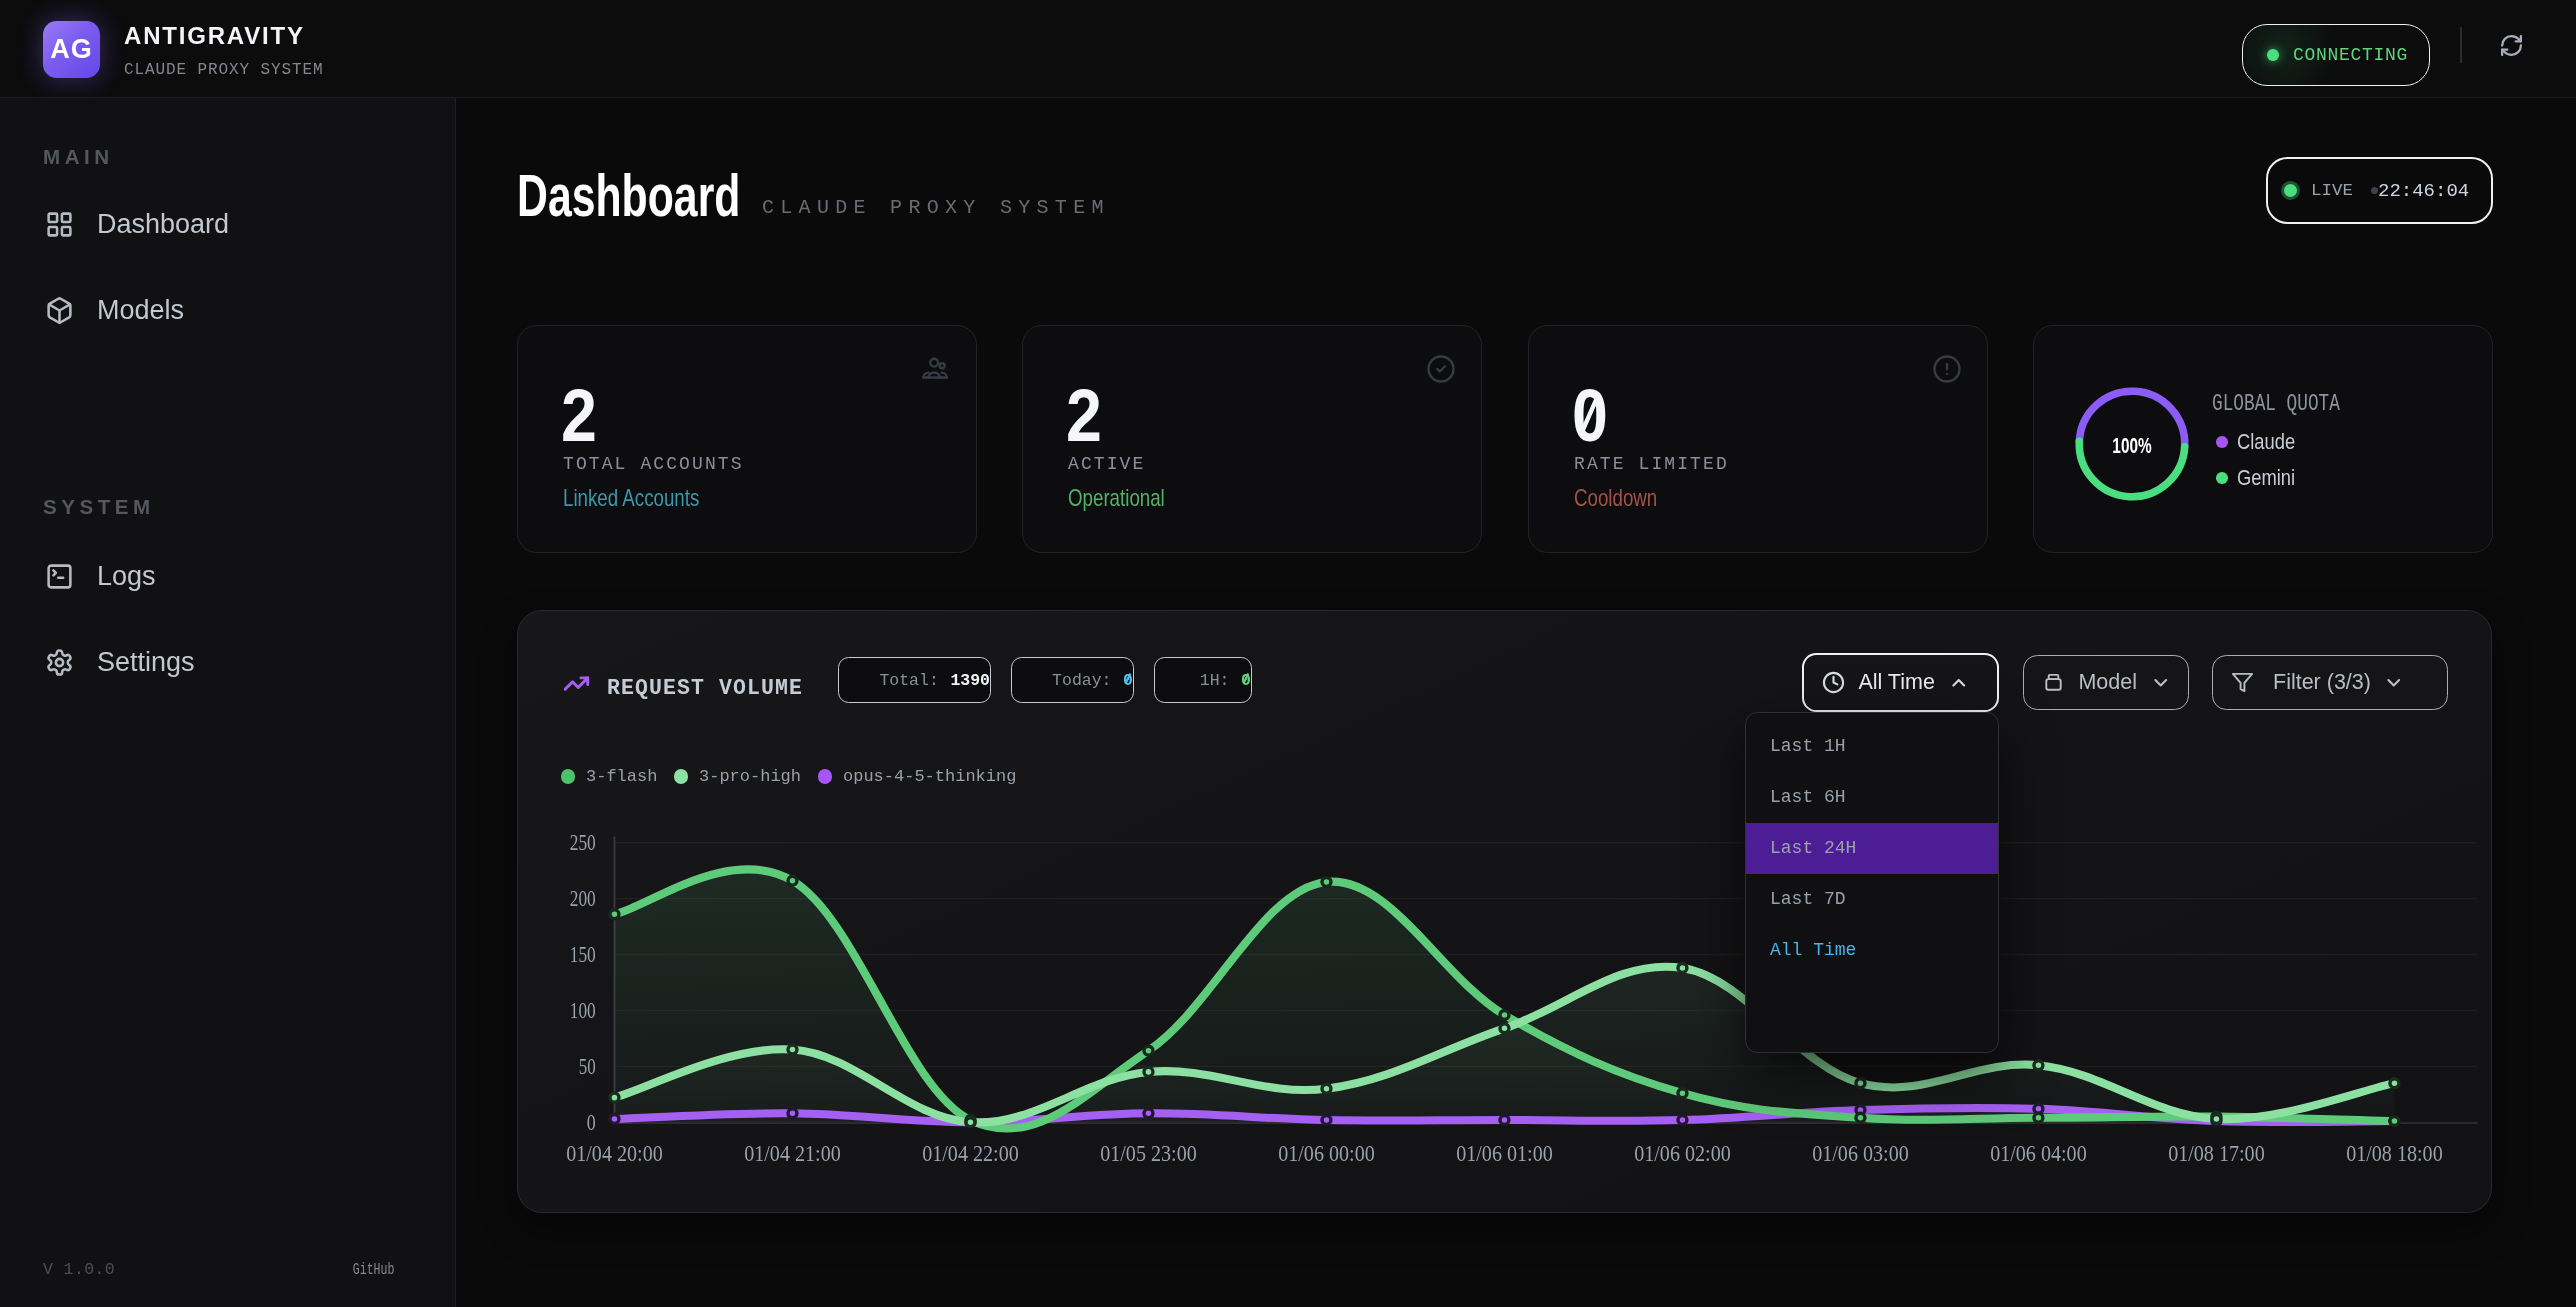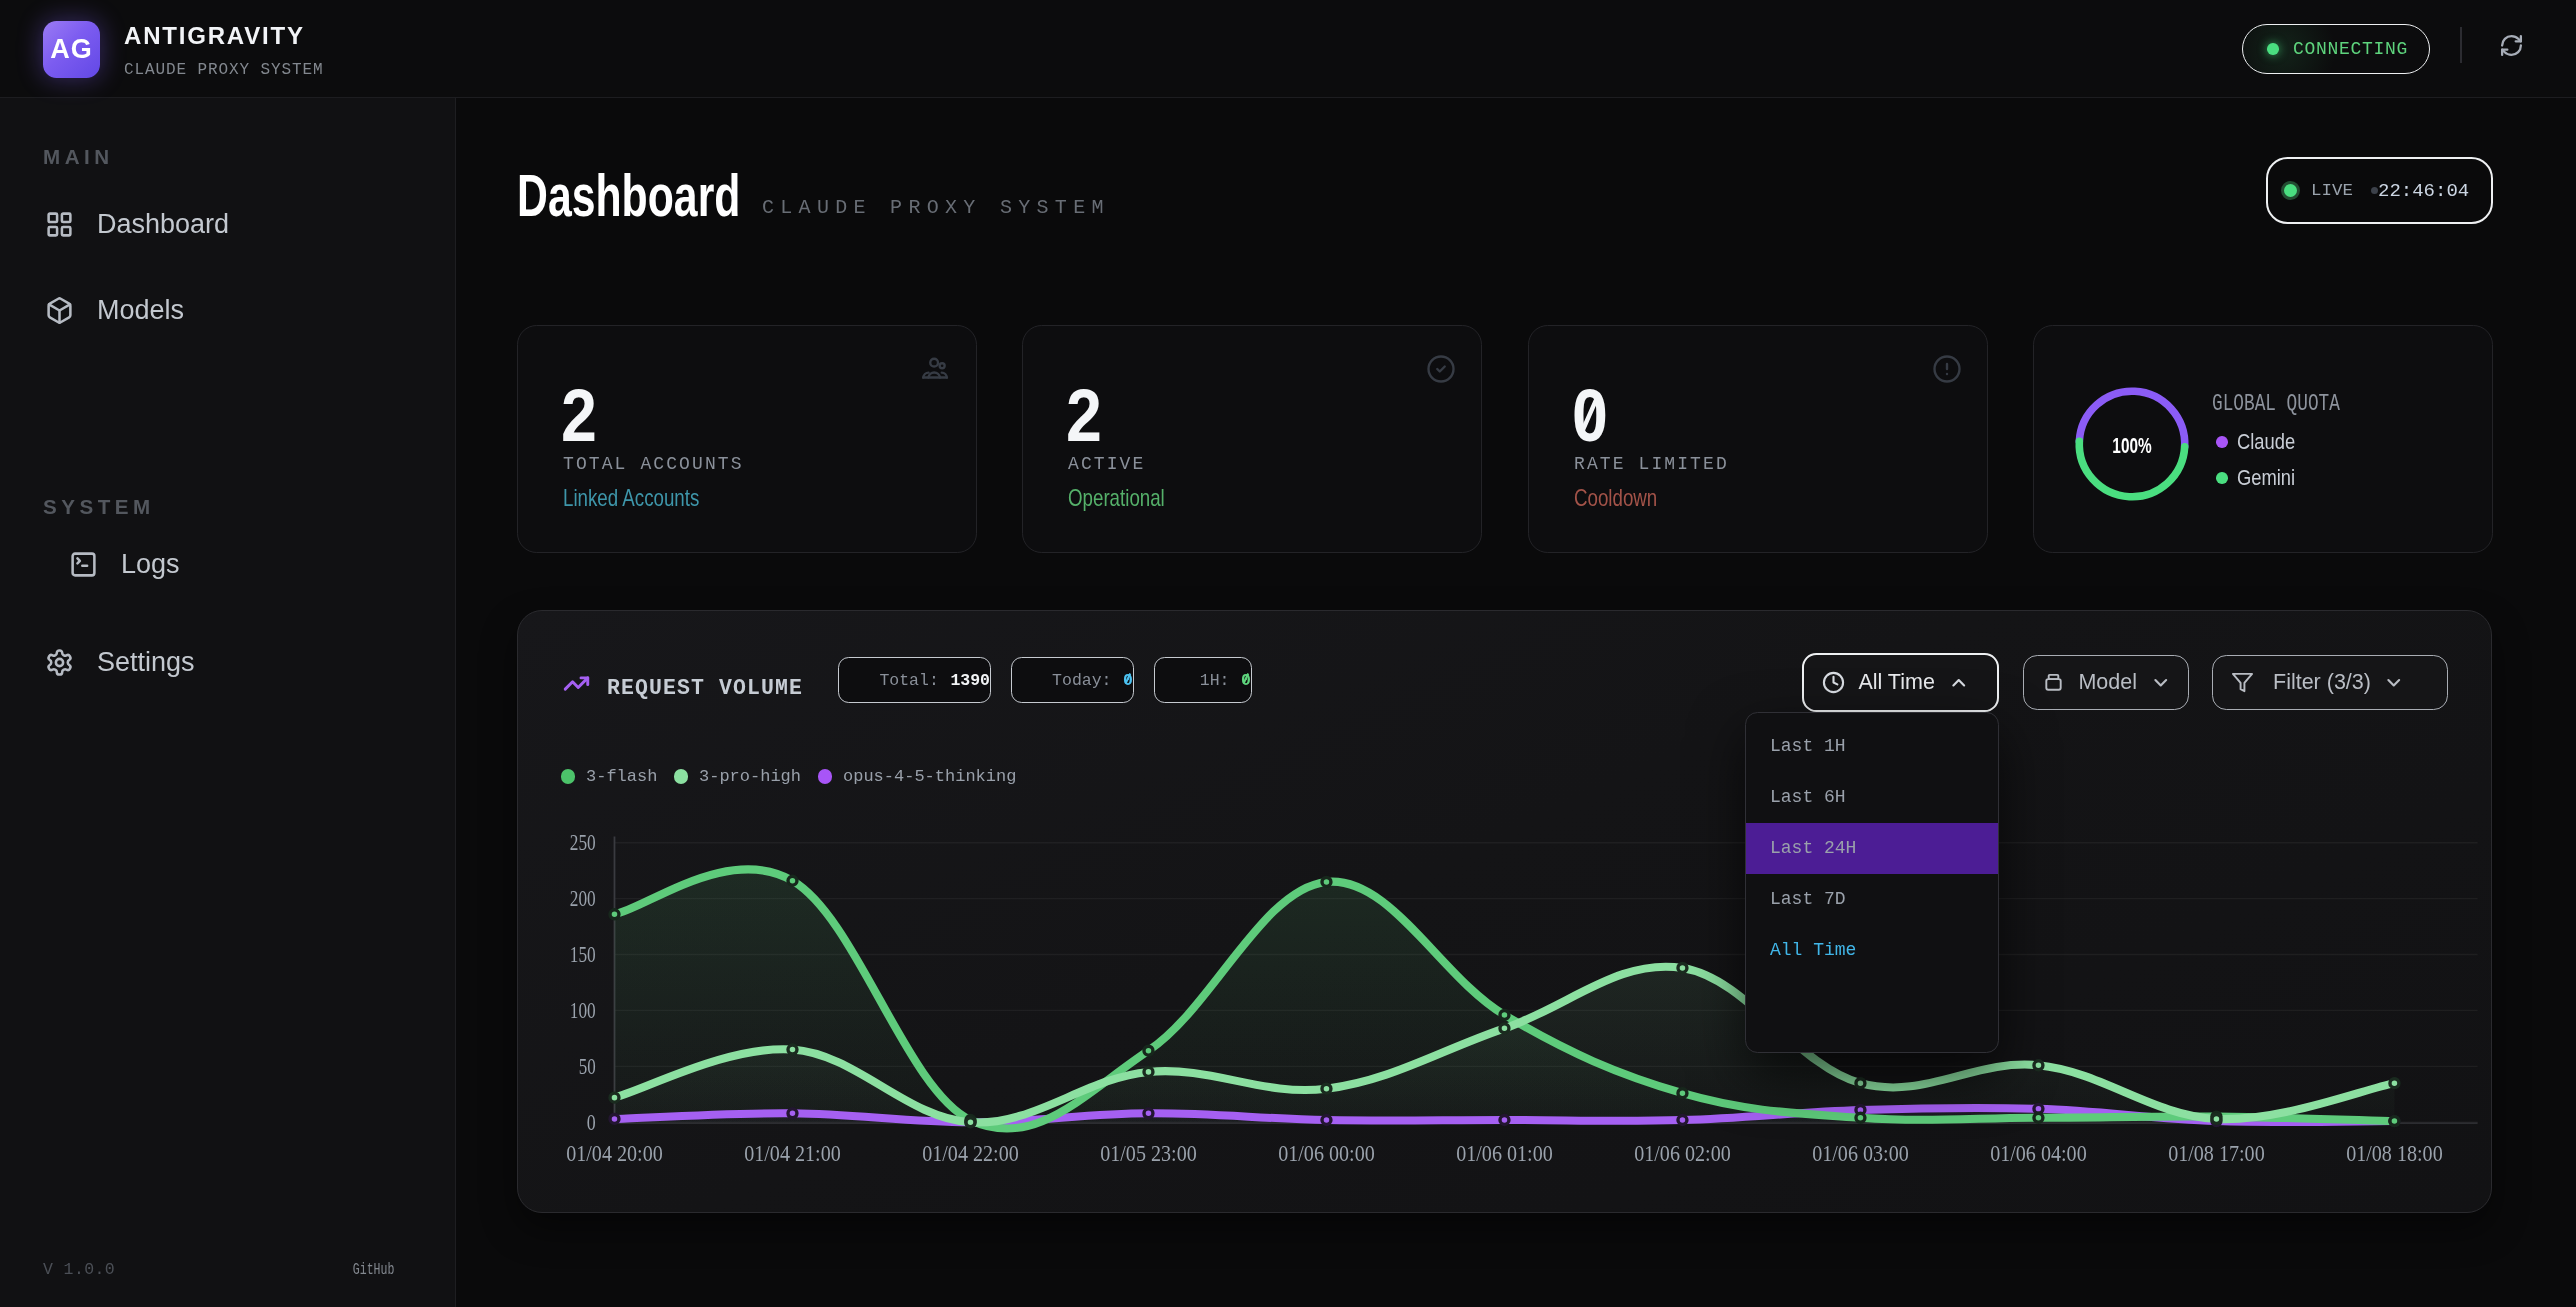--- a/index.html
+++ b/index.html
@@ -10,21 +10,21 @@
   background:#0c0c0d; border-bottom:1.8px solid #1d1d20; z-index:20; }
 #logo { position:absolute; left:43px; top:20.6px; width:57px; height:57px; border-radius:13.4px;
   background:linear-gradient(135deg,#9b7bf4 0%,#7c5cf0 45%,#6248e6 100%);
   box-shadow:0 0 23px 2.7px rgba(124,92,240,0.33);
   display:flex; align-items:center; justify-content:center;
   color:#fff; font-weight:bold; font-size:27px; letter-spacing:0.9px; }
 #brand { position:absolute; left:124px; top:21.5px; }
 #brand .t1 { font-size:24px; font-weight:bold; color:#f2f4f7; letter-spacing:1.8px; }
 #brand .t2 { margin-top:11.6px; font-family:"Liberation Mono",monospace; font-size:16px;
   color:#83888f; letter-spacing:0.9px; }
-#connpill { position:absolute; left:2242px; top:24px; width:188px; height:50px;
+#connpill { position:absolute; left:2242px; top:24px; width:188px; height:62px;
   border:1.8px solid #eef0f2; border-radius:25px; display:flex; align-items:center;
   background:radial-gradient(circle at 39px 25px, rgba(74,222,128,0.11), rgba(0,0,0,0) 36%); }
 #connpill .dot { width:11.6px; height:11.6px; border-radius:50%; background:#4ade80; margin-left:24px;
   box-shadow:0 0 9px 0.9px rgba(74,222,128,0.5); }
 #connpill .txt { font-family:"Liberation Mono",monospace; font-size:18px; color:#5ed47d;
   letter-spacing:0.7px; margin-left:14.3px; }
 #hdr-div { position:absolute; left:2460px; top:27px; width:1.8px; height:36px; background:#2c2c31; }
 #refresh { position:absolute; left:2499px; top:33px; }
 
 #sidebar { position:absolute; left:0; top:98px; width:456px; height:1209px;
@@ -213,21 +213,21 @@
       <div class="lbl">Dashboard</div>
     </div>
 <div class="nav-item" style="top:178px;">
       <svg width="29" height="29" viewBox="0 0 24 24" fill="none" stroke="#b6bbc3" stroke-width="2.1" stroke-linecap="round" stroke-linejoin="round">
         <path d="M21 8a2 2 0 0 0-1-1.73l-7-4a2 2 0 0 0-2 0l-7 4A2 2 0 0 0 3 8v8a2 2 0 0 0 1 1.73l7 4a2 2 0 0 0 2 0l7-4A2 2 0 0 0 21 16Z"></path>
         <path d="m3.3 7 8.7 5 8.7-5"></path>
         <path d="M12 22V12"></path>
       </svg>
       <div class="lbl">Models</div>
     </div>
-<div class="nav-item" style="top:432px;margin-left:24px;">
+<div class="nav-item" style="top:444px;">
       <svg width="29" height="29" viewBox="0 0 24 24" fill="none" stroke="#b6bbc3" stroke-width="2.1" stroke-linecap="round" stroke-linejoin="round">
         <path d="m7 11 2-2-2-2"></path>
         <path d="M11 13h4"></path>
         <rect x="3" y="3" width="18" height="18" rx="2"></rect>
       </svg>
       <div class="lbl">Logs</div>
     </div>
 <div class="nav-item" style="top:530px;">
       <svg width="29" height="29" viewBox="0 0 24 24" fill="none" stroke="#b6bbc3" stroke-width="2.1" stroke-linecap="round" stroke-linejoin="round">
         <path d="M12.22 2h-.44a2 2 0 0 0-2 2v.18a2 2 0 0 1-1 1.73l-.43.25a2 2 0 0 1-2 0l-.15-.08a2 2 0 0 0-2.73.73l-.22.38a2 2 0 0 0 .73 2.73l.15.1a2 2 0 0 1 1 1.72v.51a2 2 0 0 1-1 1.74l-.15.09a2 2 0 0 0-.73 2.73l.22.38a2 2 0 0 0 2.73.73l.15-.08a2 2 0 0 1 2 0l.43.25a2 2 0 0 1 1 1.73V20a2 2 0 0 0 2 2h.44a2 2 0 0 0 2-2v-.18a2 2 0 0 1 1-1.73l.43-.25a2 2 0 0 1 2 0l.15.08a2 2 0 0 0 2.73-.73l.22-.39a2 2 0 0 0-.73-2.73l-.15-.08a2 2 0 0 1-1-1.74v-.5a2 2 0 0 1 1-1.74l.15-.09a2 2 0 0 0 .73-2.73l-.22-.38a2 2 0 0 0-2.73-.73l-.15.08a2 2 0 0 1-2 0l-.43-.25a2 2 0 0 1-1-1.73V4a2 2 0 0 0-2-2z"></path>

